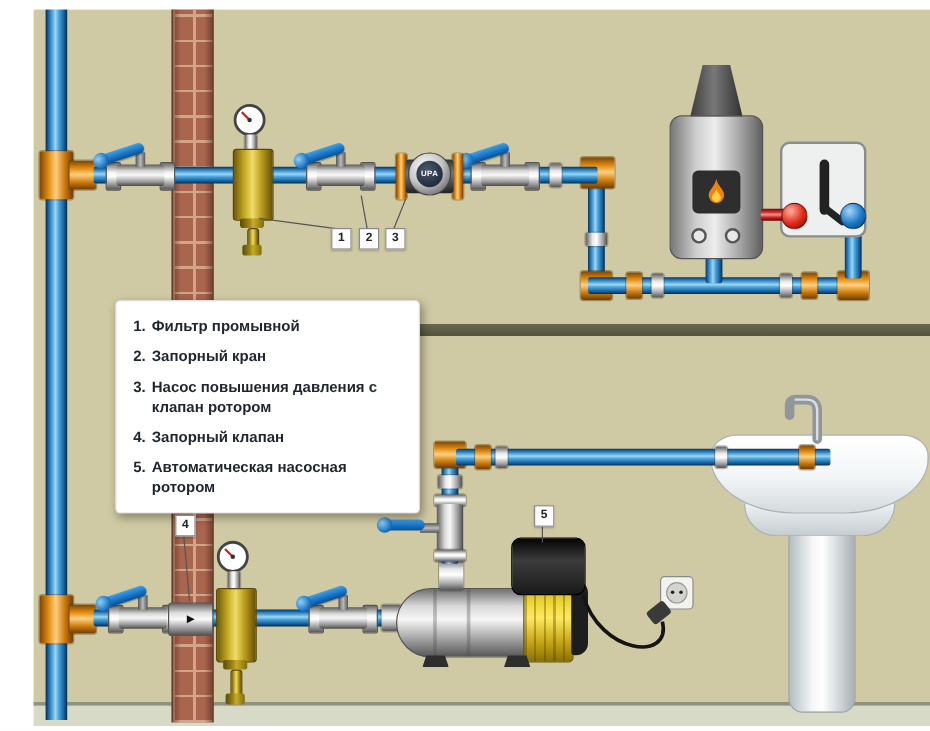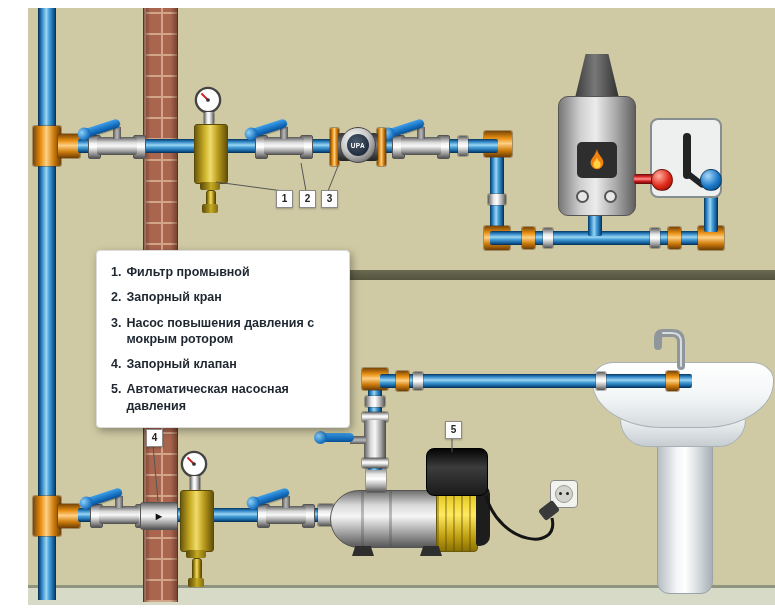--- a/index.html
+++ b/index.html
@@ -258,25 +258,25 @@
     <div class="legend-item">
       <span>1.</span>
       <span>Фильтр промывной</span>
     </div>
     <div class="legend-item">
       <span>2.</span>
       <span>Запорный кран</span>
     </div>
     <div class="legend-item">
       <span>3.</span>
-      <span style="max-width:200px">Насос повышения давления с мокрым ротором</span>
+      <span style="max-width:200px">Насос повышения давления с клапан ротором</span>
     </div>
     <div class="legend-item">
       <span>4.</span>
       <span>Запорный клапан</span>
     </div>
     <div class="legend-item">
       <span>5.</span>
-      <span>Автоматическая насосная давления</span>
+      <span>Автоматическая насосная ротором</span>
     </div>
   </div>
 
 </div>
 
 </body></html>

